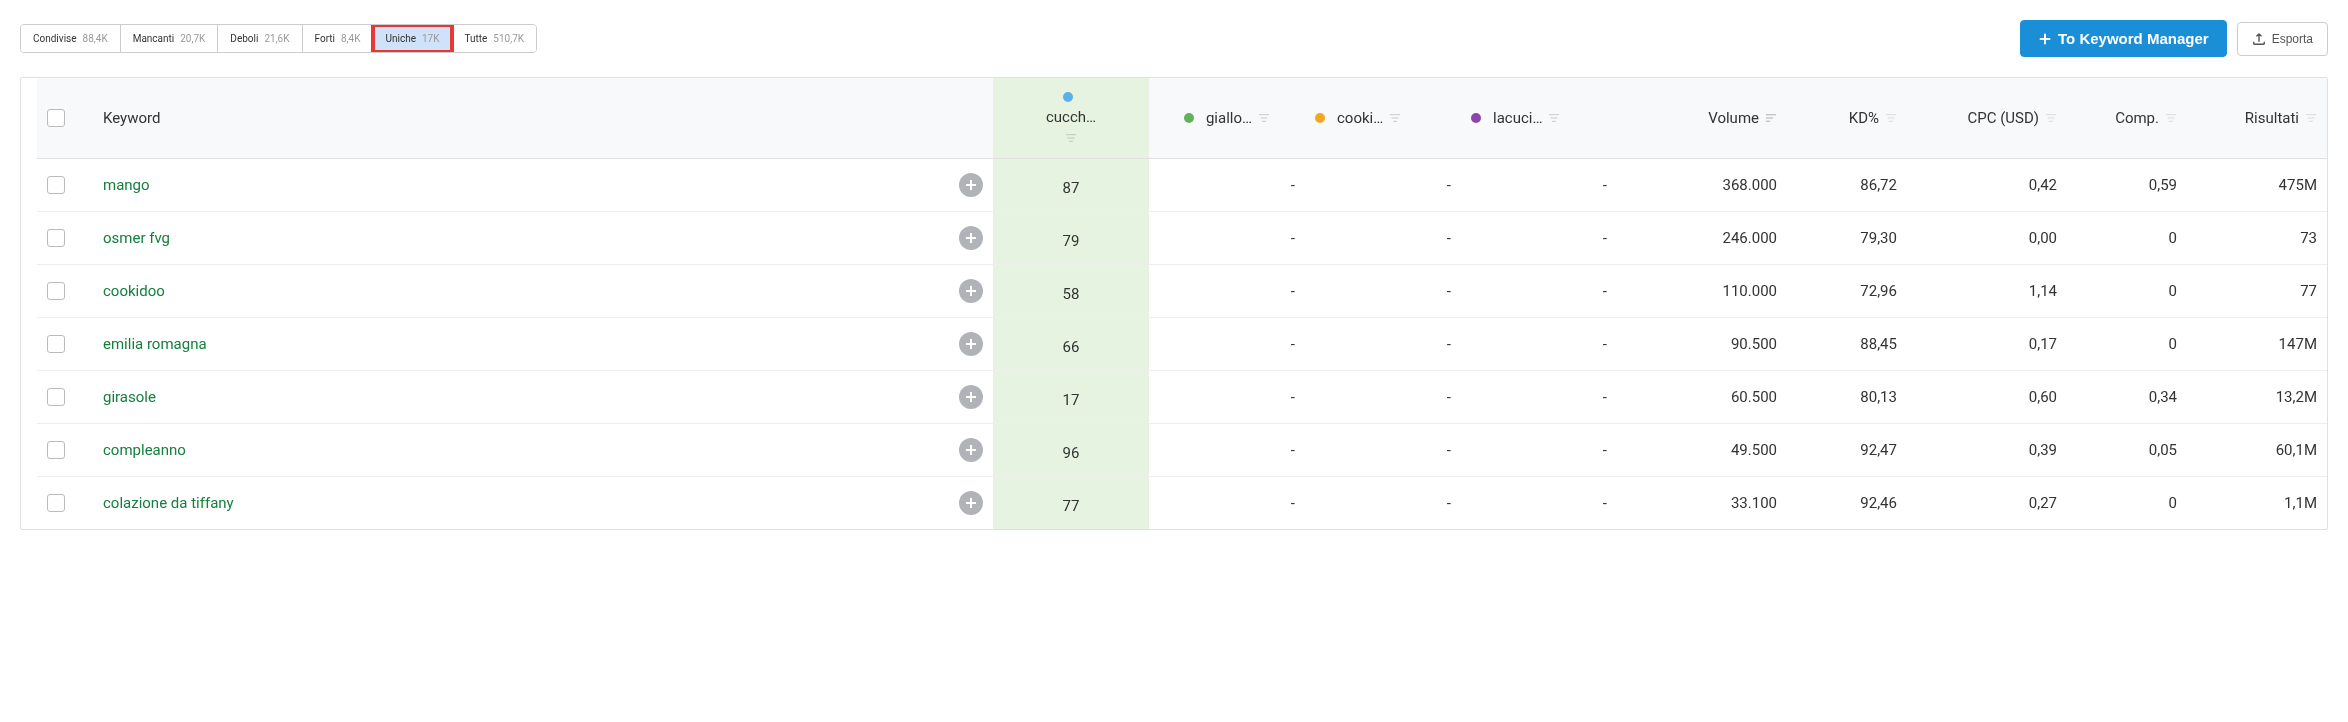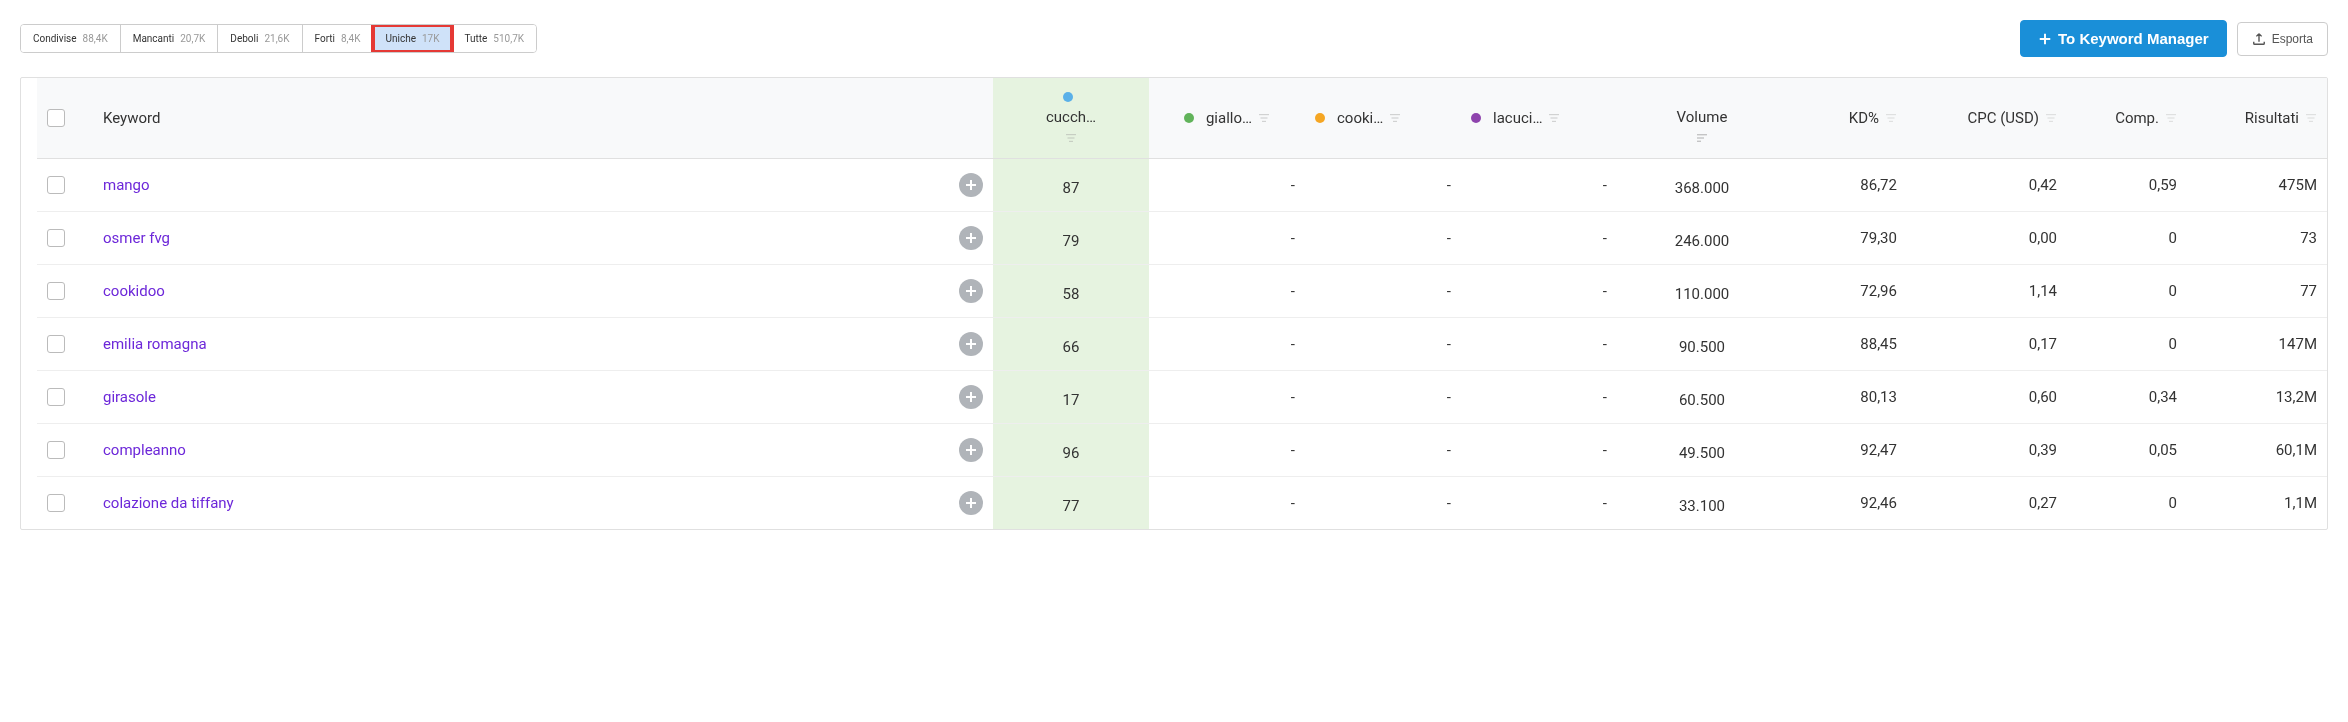--- a/index.html
+++ b/index.html
@@ -108,41 +108,41 @@
   .dot-purple { background:#8e44ad; }
   .ellipsis { white-space: nowrap; overflow:hidden; text-overflow:ellipsis; }
 
   .col-check { width:56px; justify-content:center; }
   .col-keyword { flex:1; min-width:0; }
   .col-add { width:56px; justify-content:center; }
   .col-comp1 { width:156px; }
   .col-comp2 { width:156px; }
   .col-comp3 { width:156px; }
   .col-comp4 { width:156px; }
-  .col-volume { width:170px;flex-direction:column; }
+  .col-volume { width:170px; }
   .col-kd { width:120px; }
   .col-cpc { width:160px; }
   .col-compidx { width:120px; }
   .col-results { width:140px; }
 
   .th.col-comp1 { justify-content:flex-start; }
   .th.col-comp2 { justify-content:center; }
   .th.col-comp3 { justify-content:flex-start; }
   .th.col-comp4 { justify-content:flex-start; }
 
   .highlight-col { background:#e6f3e0;flex-direction:column; }
 
   .row {
     display:flex;
     border-bottom:1px solid #eee;
   }
   .row:last-child { border-bottom:none; }
   .td { color:#333; justify-content:flex-end; }
   .td.left { justify-content:flex-start; }
-  .keyword-link { color:#6d28d9; cursor:pointer; }
+  .keyword-link { color:#15803d; cursor:pointer; }
   .checkbox {
     width:18px; height:18px; border:1.5px solid #bbb; border-radius:3px; background:#fff; cursor:pointer;
   }
   .add-circle {
     width:24px; height:24px; border-radius:50%; background:#b0b4b9; display:flex; align-items:center; justify-content:center; cursor:pointer;
   }
   .add-circle svg { width:12px; height:12px; }
   .thead .th.col-volume, .thead .th.col-kd, .thead .th.col-cpc, .thead .th.col-compidx, .thead .th.col-results {
     justify-content:flex-end;
   }

